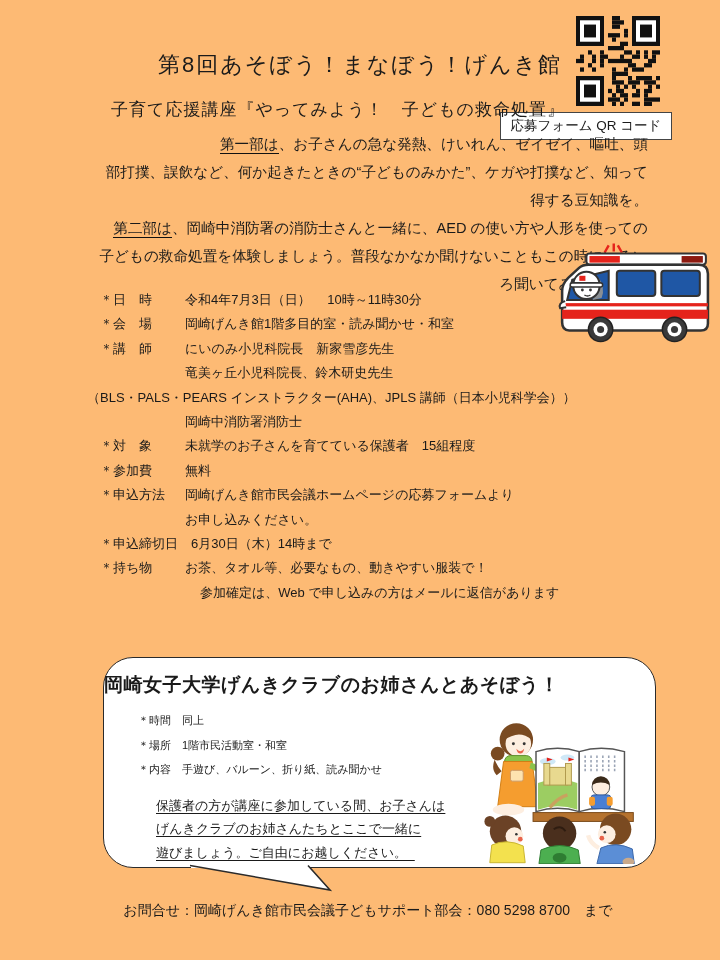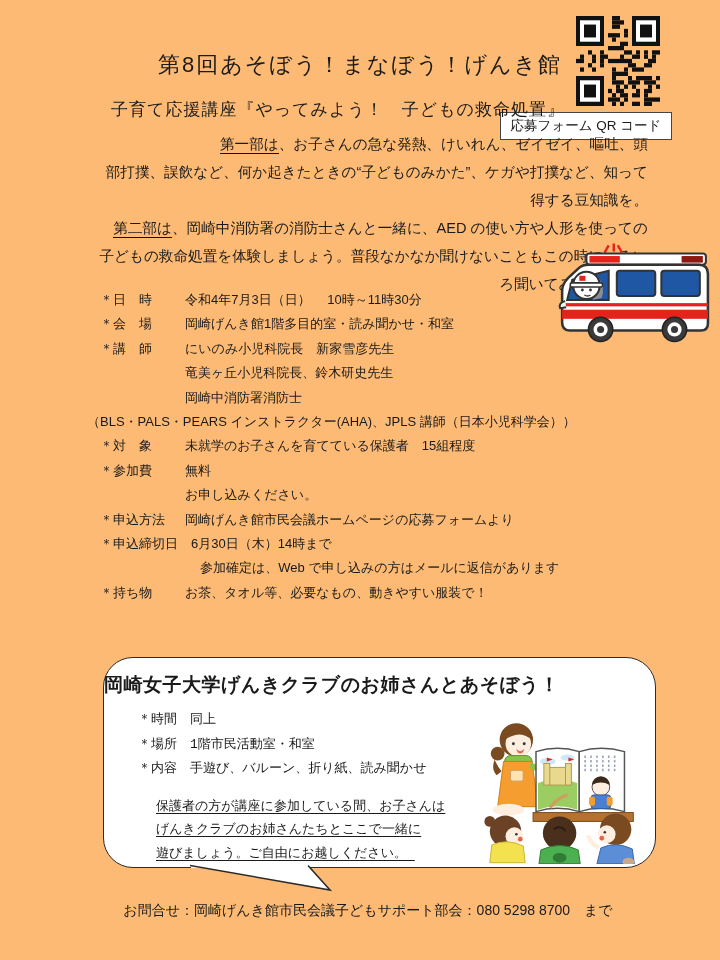--- a/index.html
+++ b/index.html
@@ -28,21 +28,21 @@
   .row{display:flex;height:24.4px;align-items:flex-start;white-space:pre;}
   .lab{min-width:85px;}
   .outdent{margin-left:-13px;}
   .pad15{padding-left:15px;}
   .corona{left:86px;top:631px;font-size:14.5px;white-space:pre;}
   
   .bubble{left:103px;top:657px;width:551px;height:209px;border:1.6px solid #2b2b2b;
           border-radius:30px;background:#fff;}
   .bubble-title{text-align:left;font-size:19px;font-weight:bold;margin:0;padding-top:14px;
                 letter-spacing:0.5px;}
-  .bubble-items{margin:10px 0 0 34px;font-size:13px;line-height:24.5px;font-family:Liberation Mono, monospace;}
+  .bubble-items{margin:10px 0 0 34px;font-size:11px;line-height:24.5px;}
   .bubble-items div{white-space:pre;}
   .bubble-note{margin:13px 0 0 52px;font-size:13px;line-height:23.5px;font-family:Liberation Mono, monospace;}
   .bubble-note div{white-space:pre;text-decoration:underline;text-decoration-thickness:1.4px;
                    text-underline-offset:3px;}
   .storytime{position:absolute;right:4px;top:56px;}
   .tail{left:145px;top:862px;}
   
   .footer{left:16px;right:0;top:902px;text-align:center;font-size:14px;white-space:pre;}
 </style>
 </head>
@@ -220,29 +220,29 @@
       <circle cx="121" cy="85" r="7" fill="#fff"></circle>
       <circle cx="121" cy="85" r="3.5" fill="#3a3a3a"></circle>
     </svg>
   </div>
 
   <div class="abs details">
     <div class="row"><span class="lab">＊日　時</span><span>令和4年7月3日（日）　 10時～11時30分</span></div>
     <div class="row"><span class="lab">＊会　場</span><span>岡崎げんき館1階多目的室・読み聞かせ・和室</span></div>
     <div class="row"><span class="lab">＊講　師</span><span>にいのみ小児科院長　新家雪彦先生</span></div>
     <div class="row"><span class="lab"></span><span>竜美ヶ丘小児科院長、鈴木研史先生</span></div>
+    <div class="row outdent"><span>（BLS・PALS・PEARS インストラクター(AHA)、JPLS 講師（日本小児科学会））</span></div>
     <div class="row"><span class="lab"></span><span>岡崎中消防署消防士</span></div>
-    <div class="row outdent"><span>（BLS・PALS・PEARS インストラクター(AHA)、JPLS 講師（日本小児科学会））</span></div>
     <div class="row"><span class="lab">＊対　象</span><span>未就学のお子さんを育てている保護者　15組程度</span></div>
     <div class="row"><span class="lab">＊参加費</span><span>無料</span></div>
+    <div class="row"><span class="lab">＊申込方法</span><span>岡崎げんき館市民会議ホームページの応募フォームより</span></div>
     <div class="row"><span class="lab"></span><span>お申し込みください。</span></div>
-    <div class="row"><span class="lab">＊申込方法</span><span>岡崎げんき館市民会議ホームページの応募フォームより</span></div>
     <div class="row"><span class="lab" style="min-width:0;">＊申込締切日　</span><span>6月30日（木）14時まで</span></div>
+    <div class="row"><span class="lab">＊持ち物</span><span>お茶、タオル等、必要なもの、動きやすい服装で！</span></div>
     <div class="row"><span class="lab"></span><span class="pad15">参加確定は、Web で申し込みの方はメールに返信があります</span></div>
-    <div class="row"><span class="lab">＊持ち物</span><span>お茶、タオル等、必要なもの、動きやすい服装で！</span></div>
   </div>
 
 
   <div class="abs bubble">
     <h3 class="bubble-title">岡崎女子大学げんきクラブのお姉さんとあそぼう！</h3>
     <div class="bubble-items">
       <div>＊時間　同上</div>
       <div>＊場所　1階市民活動室・和室</div>
       <div>＊内容　手遊び、バルーン、折り紙、読み聞かせ</div>
     </div>

